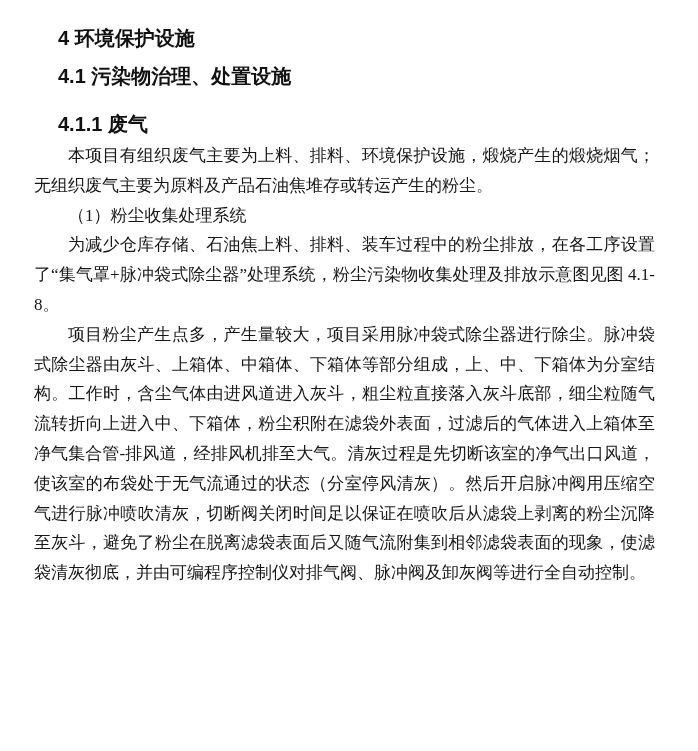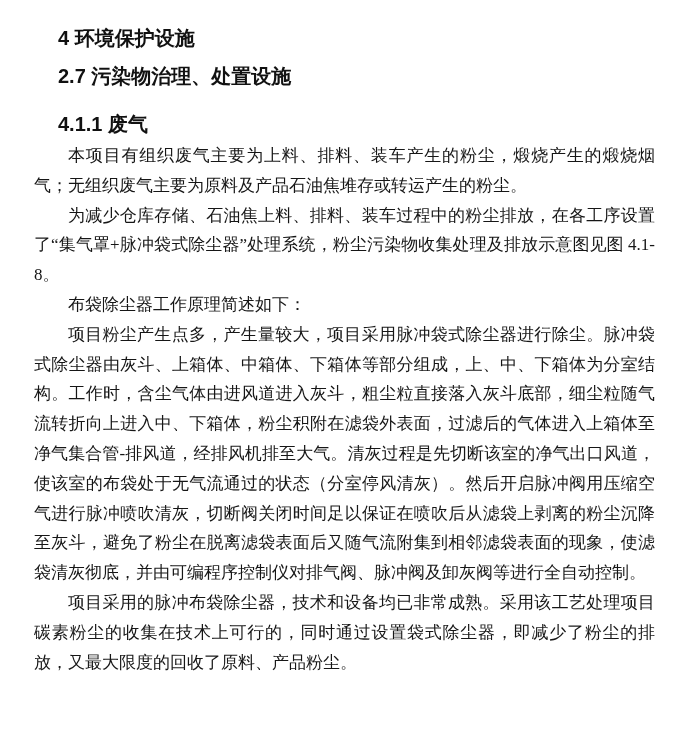--- a/index.html
+++ b/index.html
@@ -43,25 +43,24 @@
     color: #161616;
   }
 </style>
 </head>
 <body>
 
 <div class="page">
 
   <div class="heading h1">4 环境保护设施</div>
 
-  <div class="heading h2">2.7 污染物治理、处置设施</div>
+  <div class="heading h2">4.1 污染物治理、处置设施</div>
 
   <div class="heading h3">4.1.1 废气</div>
 
   <div class="body-text">
-    <p>本项目有组织废气主要为上料、排料、装车产生的粉尘，煅烧产生的煅烧烟气；无组织废气主要为原料及产品石油焦堆存或转运产生的粉尘。</p>
+    <p>本项目有组织废气主要为上料、排料、环境保护设施，煅烧产生的煅烧烟气；无组织废气主要为原料及产品石油焦堆存或转运产生的粉尘。</p>
+    <p>（1）粉尘收集处理系统</p>
     <p>为减少仓库存储、石油焦上料、排料、装车过程中的粉尘排放，在各工序设置了“集气罩+脉冲袋式除尘器”处理系统，粉尘污染物收集处理及排放示意图见图 4.1-8。</p>
-    <p>布袋除尘器工作原理简述如下：</p>
     <p>项目粉尘产生点多，产生量较大，项目采用脉冲袋式除尘器进行除尘。脉冲袋式除尘器由灰斗、上箱体、中箱体、下箱体等部分组成，上、中、下箱体为分室结构。工作时，含尘气体由进风道进入灰斗，粗尘粒直接落入灰斗底部，细尘粒随气流转折向上进入中、下箱体，粉尘积附在滤袋外表面，过滤后的气体进入上箱体至净气集合管-排风道，经排风机排至大气。清灰过程是先切断该室的净气出口风道，使该室的布袋处于无气流通过的状态（分室停风清灰）。然后开启脉冲阀用压缩空气进行脉冲喷吹清灰，切断阀关闭时间足以保证在喷吹后从滤袋上剥离的粉尘沉降至灰斗，避免了粉尘在脱离滤袋表面后又随气流附集到相邻滤袋表面的现象，使滤袋清灰彻底，并由可编程序控制仪对排气阀、脉冲阀及卸灰阀等进行全自动控制。</p>
-    <p>项目采用的脉冲布袋除尘器，技术和设备均已非常成熟。采用该工艺处理项目碳素粉尘的收集在技术上可行的，同时通过设置袋式除尘器，即减少了粉尘的排放，又最大限度的回收了原料、产品粉尘。</p>
   </div>
 
 </div>
 
 </body></html>

